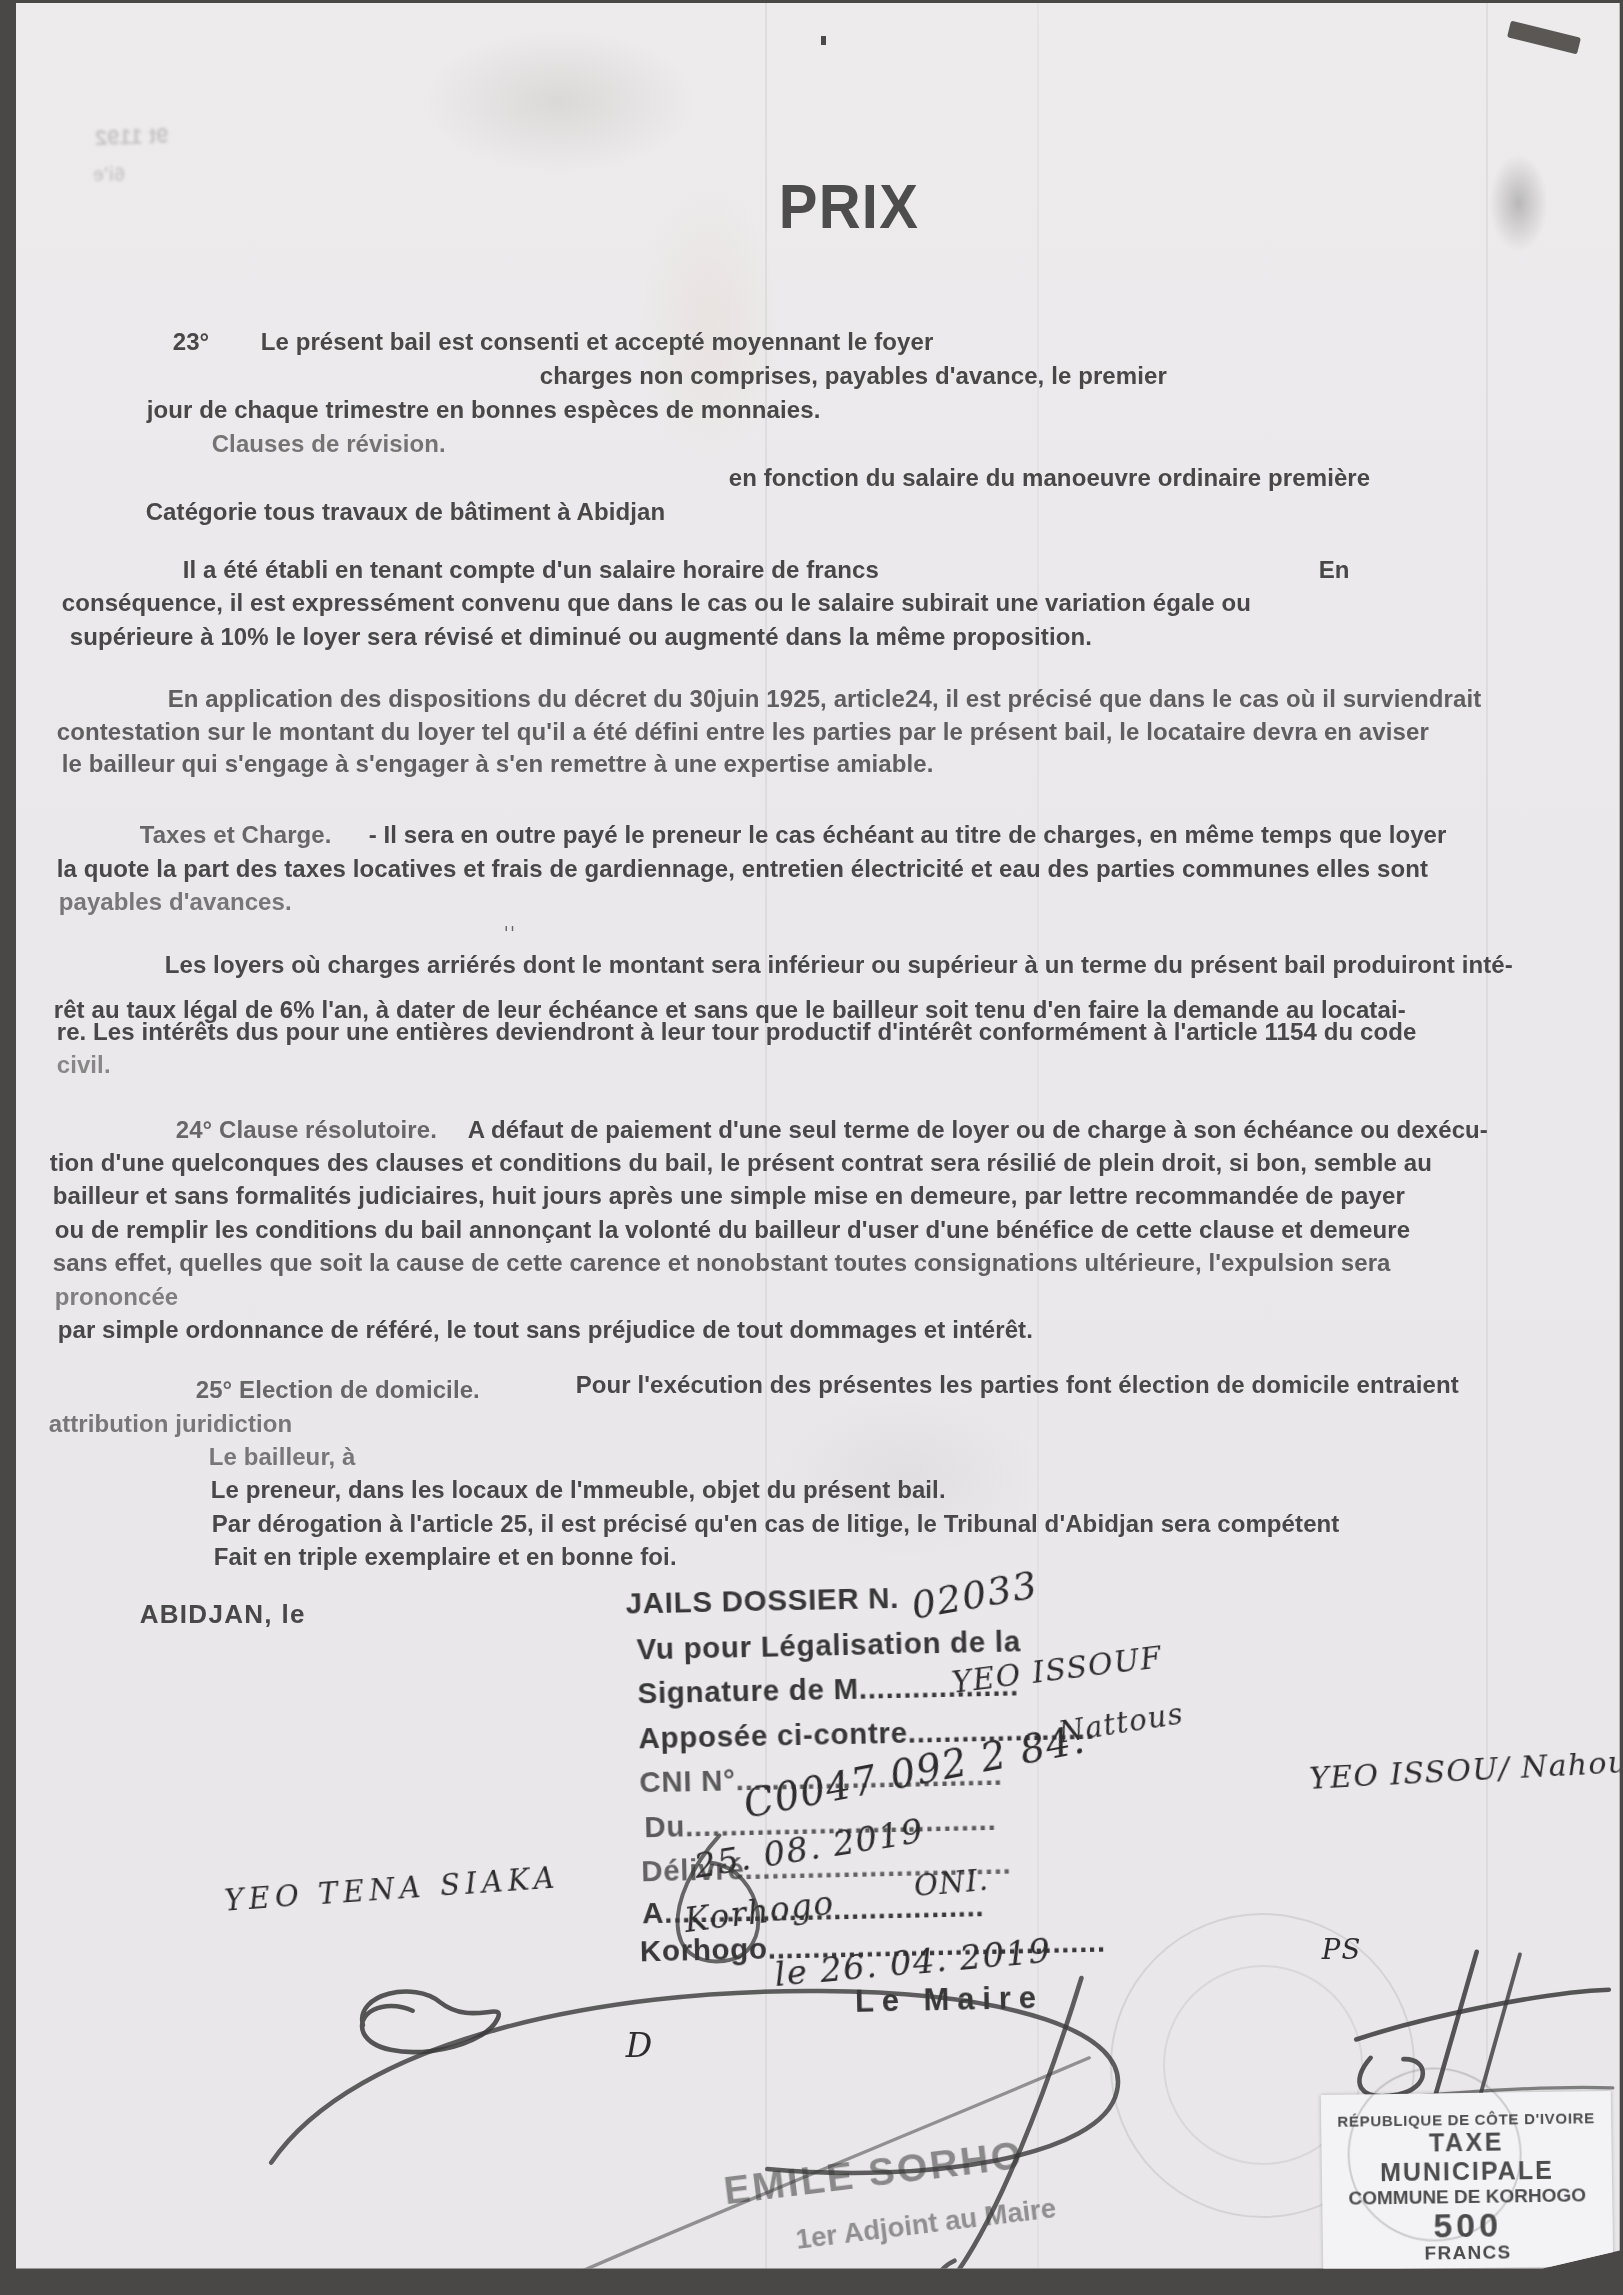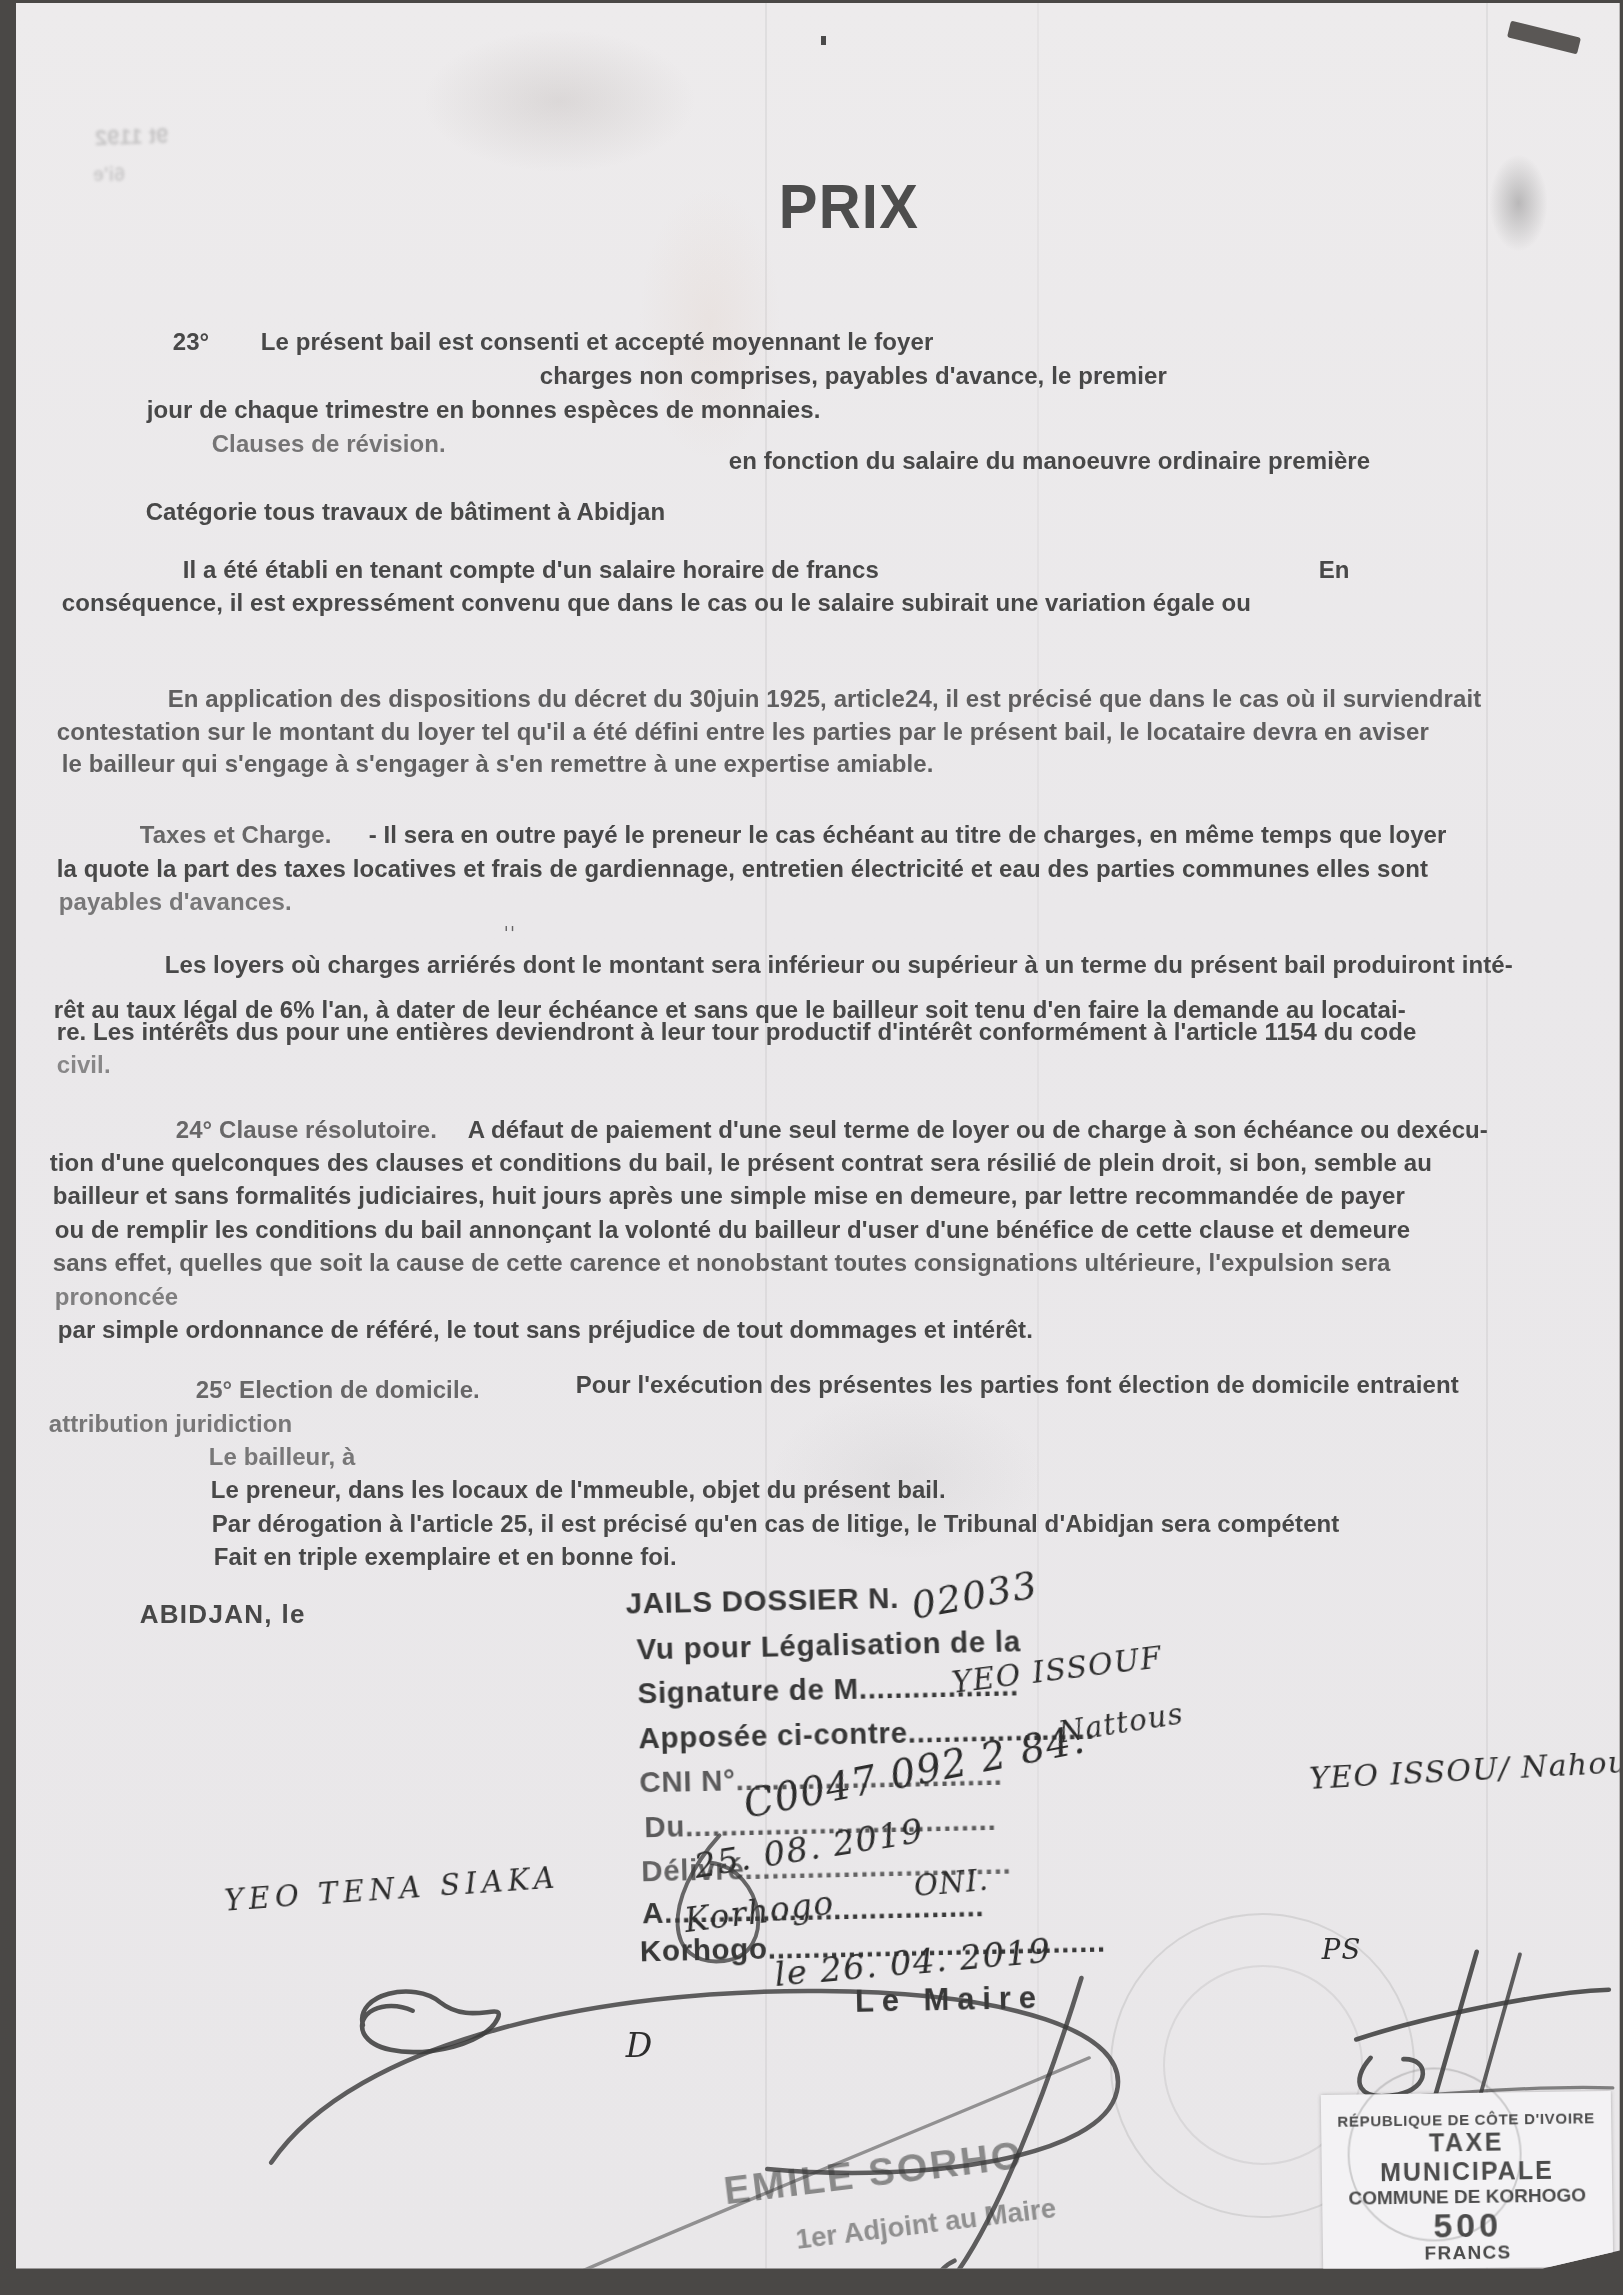--- a/index.html
+++ b/index.html
@@ -45,26 +45,27 @@
   <div class="ln fadeprint" style="left:79px;top:121px;font-size:22px;opacity:.30;filter:blur(1.4px);transform:scale(-1,1) rotate(2deg);">9t 1192</div>
   <div class="ln fadeprint" style="left:77px;top:160px;font-size:19.6px;opacity:.25;filter:blur(1.6px);transform:scale(-1,1);">6i'e</div>
 
   <div class="ln title" style="left:763px;top:169px;">PRIX</div>
 
   <div class="ln print" style="left:157px;top:325px;">23°</div>
   <div class="ln print" style="left:245px;top:325px;">Le présent bail est consenti et accepté moyennant le foyer</div>
   <div class="ln print" style="left:524px;top:359px;">charges non comprises, payables d'avance, le premier</div>
   <div class="ln print" style="left:131px;top:393px;">jour de chaque trimestre en bonnes espèces de monnaies.</div>
   <div class="ln print" style="left:196px;top:427px;opacity:.72;">Clauses de révision.</div>
-  <div class="ln print" style="left:713px;top:444px;">en fonction du salaire du manoeuvre ordinaire première</div>
+  <div class="ln print" style="left:713px;top:461px;">en fonction du salaire du manoeuvre ordinaire première</div>
   <div class="ln print" style="left:130px;top:495px;">Catégorie tous travaux de bâtiment à Abidjan</div>
 
   <div class="ln print" style="left:167px;top:553px;">Il a été établi en tenant compte d'un salaire horaire de francs</div>
   <div class="ln print" style="left:1303px;top:553px;text-align:center;">En</div>
   <div class="ln print" style="left:46px;top:586px;">conséquence, il est expressément convenu que dans le cas ou le salaire subirait une variation égale ou</div>
+  <div class="ln print" style="left:54px;top:620px;">supérieure à 10% le loyer sera révisé et diminué ou augmenté dans la même proposition.</div>
 
   <div class="ln print" style="left:152px;top:682px;opacity:.85;text-align:center;">En application des dispositions du décret du 30juin 1925, article24, il est précisé que dans le cas où il surviendrait</div>
   <div class="ln print" style="left:41px;top:715px;opacity:.85;">contestation sur le montant du loyer tel qu'il a été défini entre les parties par le présent bail, le locataire devra en aviser</div>
   <div class="ln print" style="left:46px;top:747px;opacity:.85;">le bailleur qui s'engage à s'engager à s'en remettre à une expertise amiable.</div>
 
   <div class="ln print" style="left:124px;top:818px;opacity:.8;">Taxes et Charge.</div>
   <div class="ln print" style="left:353px;top:818px;">- Il sera en outre payé le preneur le cas échéant au titre de charges, en même temps que loyer</div>
   <div class="ln print" style="left:41px;top:852px;">la quote la part des taxes locatives et frais de gardiennage, entretien électricité et eau des parties communes elles sont</div>
   <div class="ln print" style="left:43px;top:885px;opacity:.7;">payables d'avances.</div>
 

